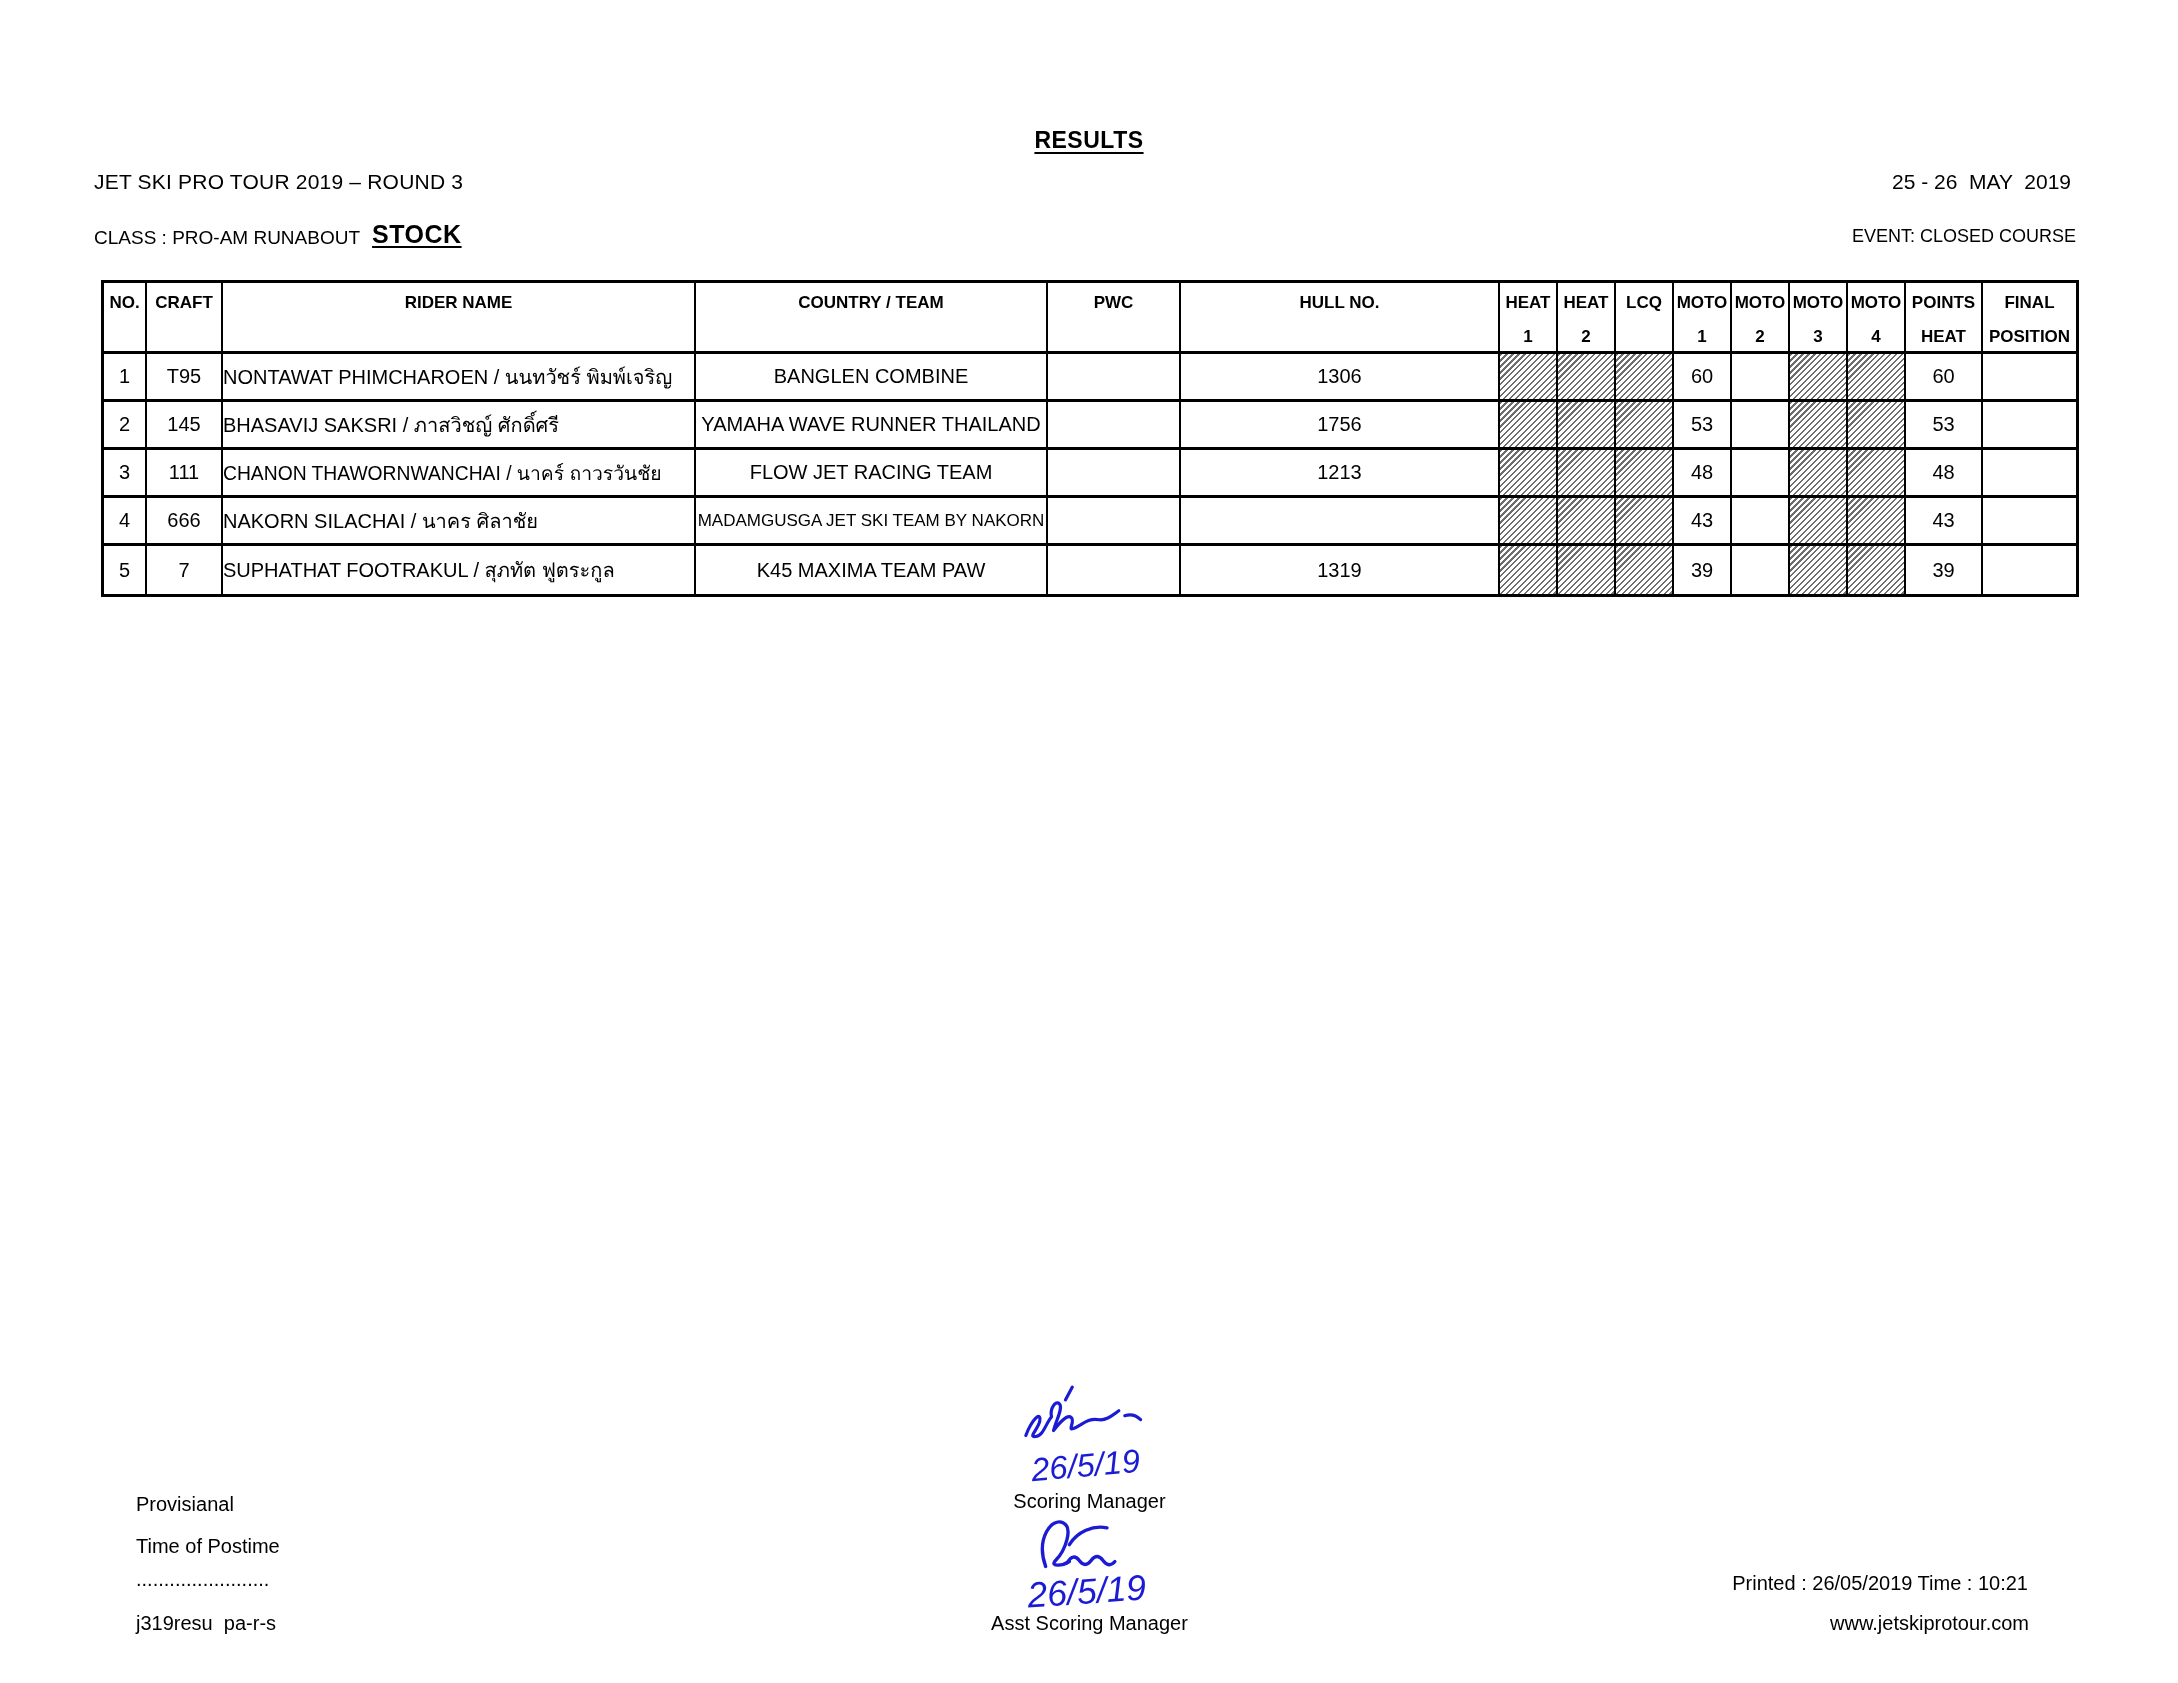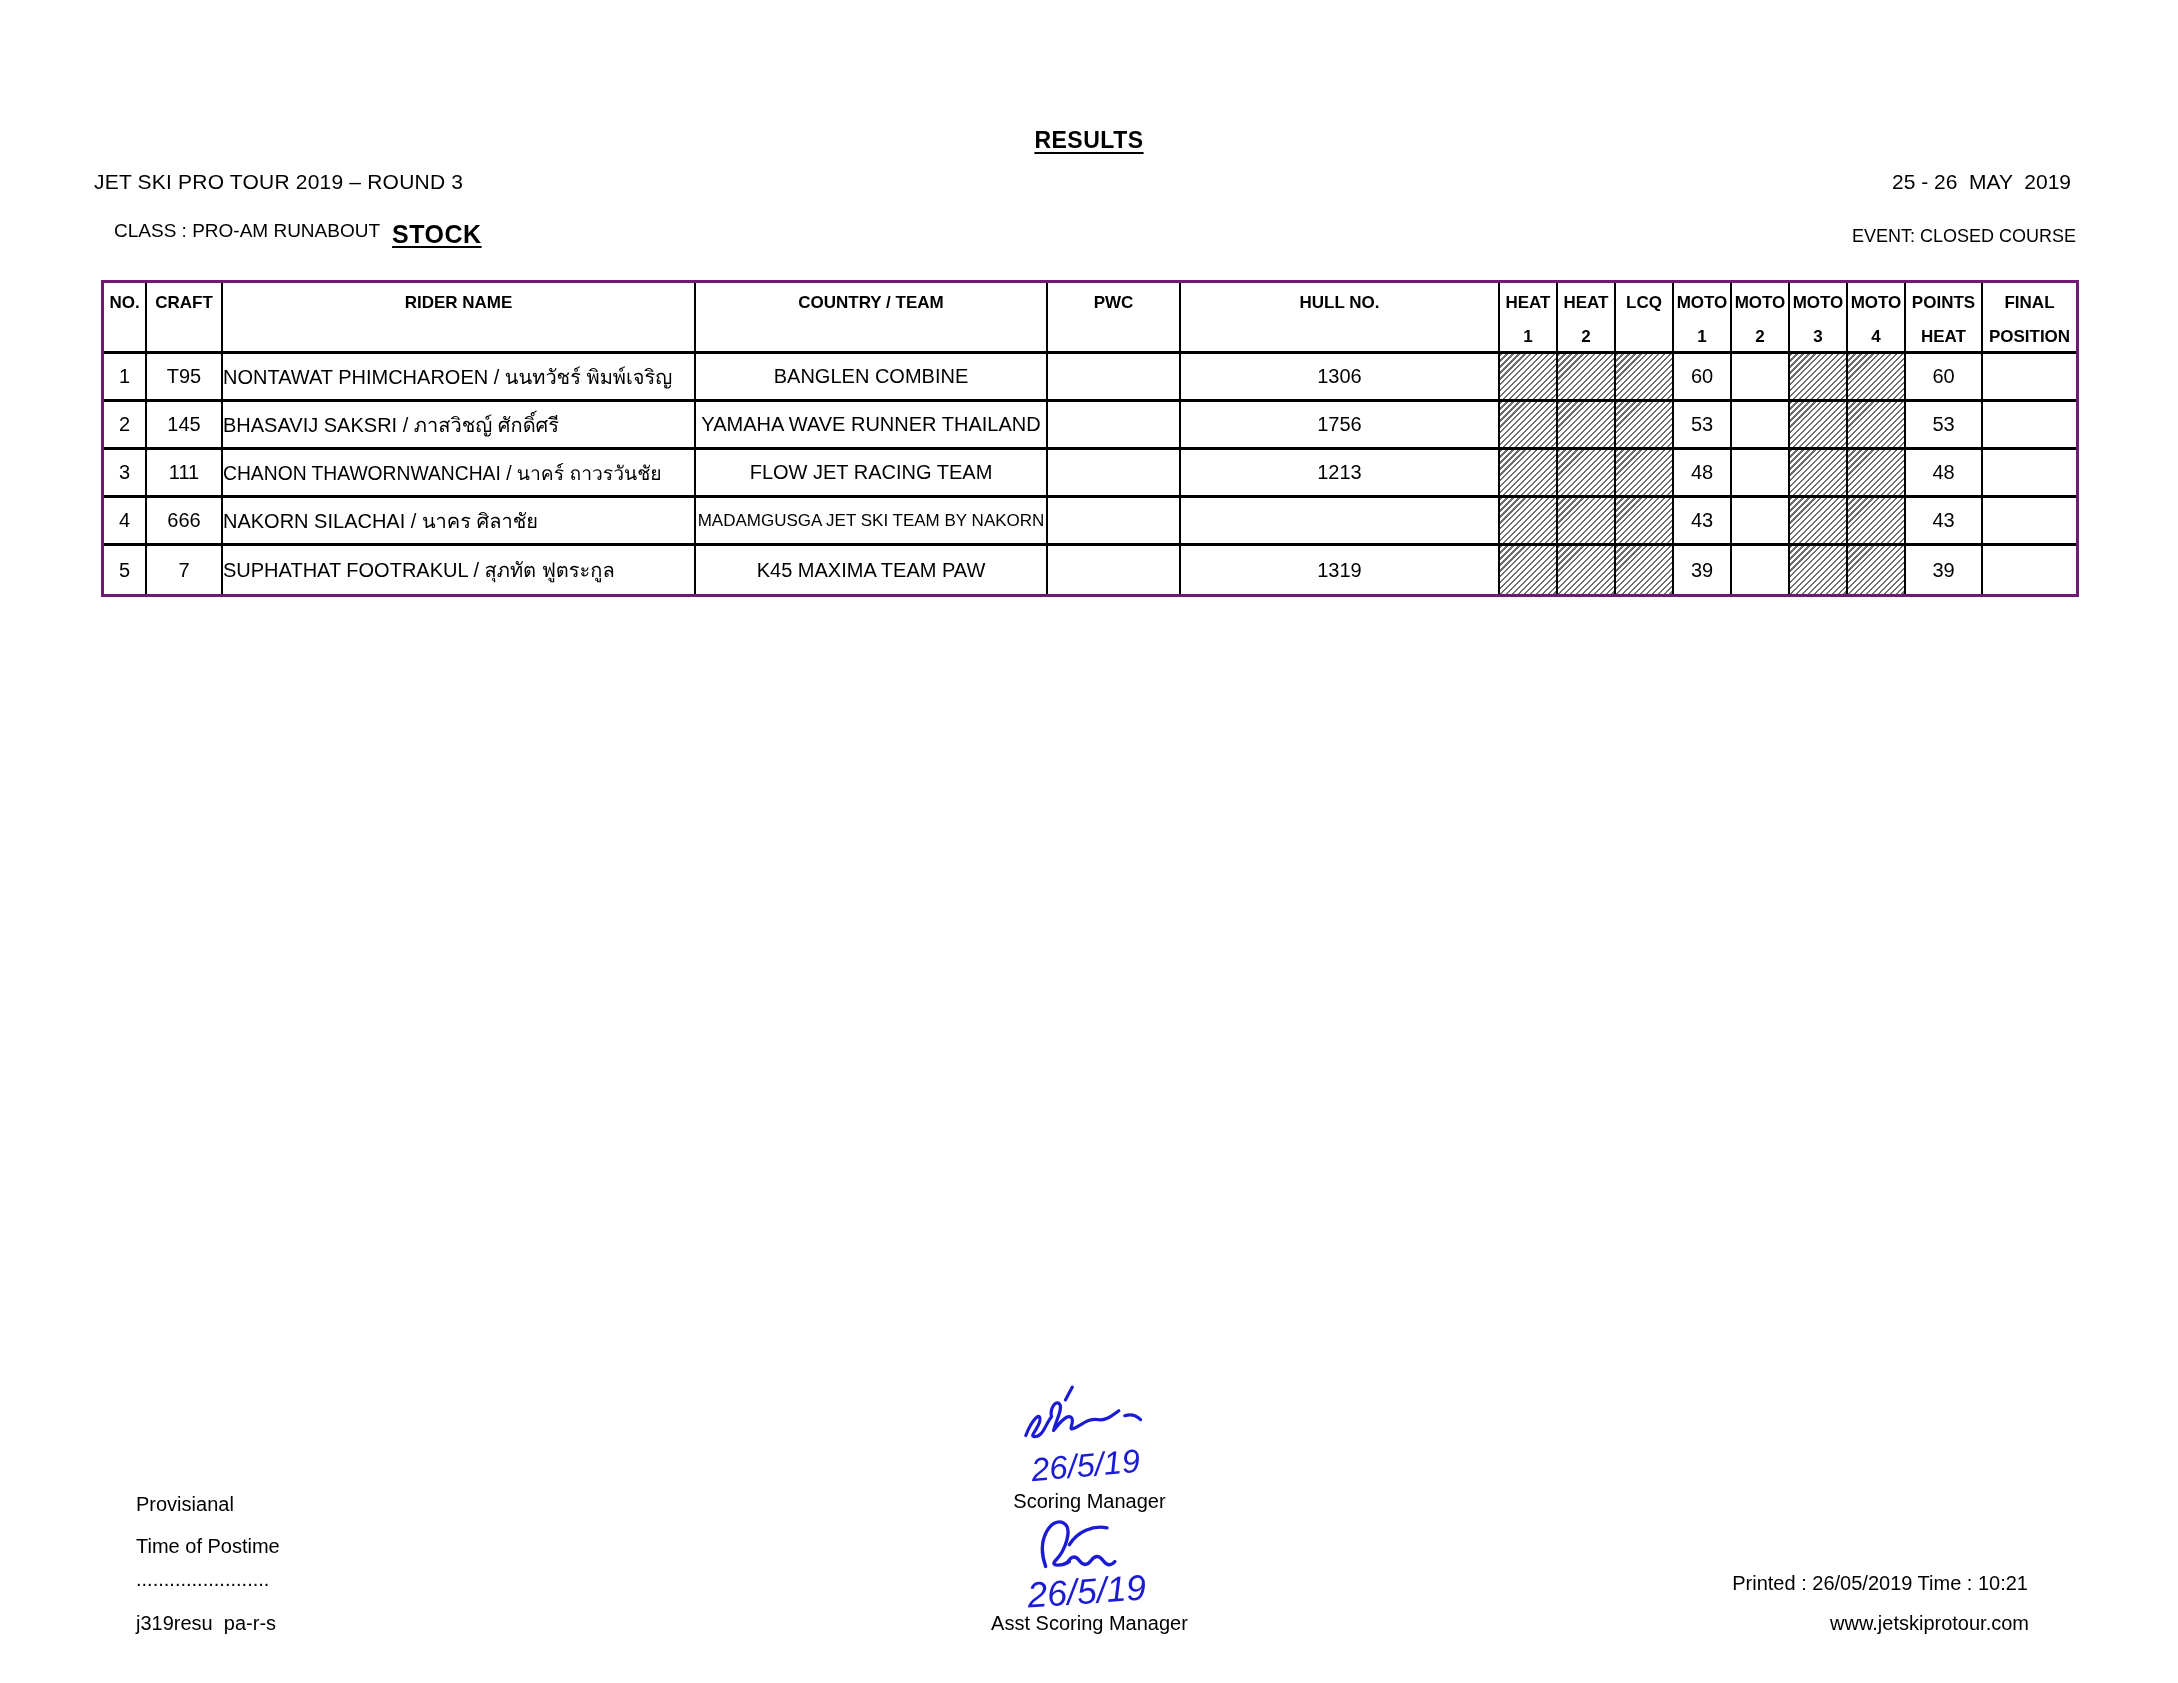--- a/index.html
+++ b/index.html
@@ -10,32 +10,32 @@
     overflow:hidden;
   }
   .abs { position:absolute; }
   .pre { white-space:pre; }
 
   
   .doc-title { left:0; right:0; top:127px; text-align:center; font-size:23px; font-weight:bold;
     text-decoration:underline; text-underline-offset:4px; letter-spacing:0.5px; }
   .tour-line { left:94px; top:170px; font-size:21px; letter-spacing:0.2px; }
   .date-line { right:107px; top:170px; font-size:21px; }
-  .class-line { left:94px; top:220px; display:flex; align-items:flex-start; gap:12px;margin-left:20px; }
+  .class-line { left:94px; top:220px; display:flex; align-items:flex-end; gap:12px; }
   .class-label { font-size:19px; }
   .class-value { font-size:25px; font-weight:bold; text-decoration:underline; text-underline-offset:3px; letter-spacing:0.5px; }
   .event-line { right:102px; top:226px; font-size:18px; }
 
   
   .grid {
     left:101px; top:280px;
     display:grid;
     grid-template-columns:43px 76px 473px 352px 133px 319px 58px 58px 58px 58px 58px 58px 58px 77px 93px;
     grid-template-rows:71px repeat(5,48px);
-    border:3px solid #701a75;
+    border:3px solid #000000;
     background:#fff;
   }
   .grid > div { border-right:2px solid #000; border-bottom:3px solid #000; overflow:hidden; }
   .grid > div:nth-child(15n) { border-right:none; }
   .grid > div:nth-child(n+76) { border-bottom:none; }
   .th { display:flex; flex-direction:column; align-items:center; padding-top:11px; gap:17px;
         font-weight:bold; font-size:17px; line-height:1; text-align:center; }
   .td { display:flex; align-items:center; justify-content:center; font-size:20px; }
   .td.l { justify-content:flex-start; }
   .fit { white-space:nowrap; display:block; }

